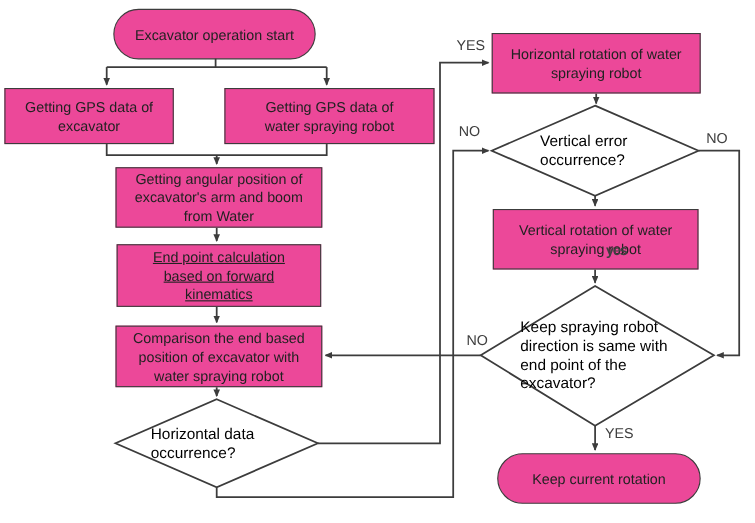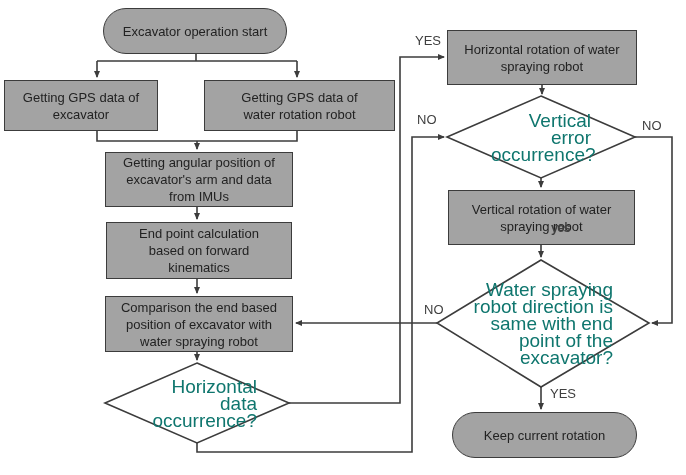--- a/index.html
+++ b/index.html
@@ -8,34 +8,34 @@
     width:686px;height:475px;
     background:#ffffff;
     font-family:"Liberation Sans",sans-serif;
     color:#222222;
     overflow:hidden;
   }
   .wires{position:absolute;left:0;top:0;width:686px;height:475px;}
   .node{
     position:absolute;
     box-sizing:border-box;
-    background:#a3a3a3;
+    background:#ec4899;
     border:1.6px solid #3c3c3c;
     display:flex;align-items:center;justify-content:center;
     text-align:center;
     font-size:13px;line-height:17px;
     color:#222222;
   }
   .terminator{border-radius:23px;}
   .dtext{
     position:absolute;
     transform:translate(-50%,-50%);
-    text-align:right;
-    font-size:19px;line-height:17px;
-    color:#0f766e;
+    text-align:left;
+    font-size:14px;line-height:17px;
+    color:#000000;
     background:transparent;
   }
   .elabel{
     position:absolute;
     font-size:13px;line-height:14px;
     color:#404040;
     background:transparent;
     white-space:nowrap;
   }
   .overlap{font-weight:bold;letter-spacing:-1px;}
@@ -79,41 +79,41 @@
     <span>Excavator operation start</span>
   </div>
   <div class="node terminator" style="left:452px;top:412px;width:185px;height:46px;">
     <span>Keep current rotation</span>
   </div>
 
   <div class="node" style="left:4px;top:80px;width:154px;height:51px;">
     <span style="width:150px;">Getting GPS data of excavator</span>
   </div>
   <div class="node" style="left:204px;top:80px;width:191px;height:51px;">
-    <span style="width:150px;">Getting GPS data of water rotation robot</span>
+    <span style="width:150px;">Getting GPS data of water spraying robot</span>
   </div>
   <div class="node" style="left:105px;top:152px;width:188px;height:55px;">
-    <span style="width:170px;">Getting angular position of excavator's arm and data from IMUs</span>
+    <span style="width:170px;">Getting angular position of excavator's arm and boom from Water</span>
   </div>
-  <div class="node" style="left:106px;top:222px;width:186px;height:57px;">
+  <div class="node" style="left:106px;top:222px;width:186px;height:57px;text-decoration:underline;">
     <span style="width:150px;">End point calculation based on forward kinematics</span>
   </div>
   <div class="node" style="left:105px;top:296px;width:188px;height:56px;">
     <span style="width:180px;">Comparison the end based position of excavator with water spraying robot</span>
   </div>
   <div class="node" style="left:447px;top:30px;width:190px;height:55px;">
     <span style="width:160px;">Horizontal rotation of water spraying robot</span>
   </div>
   <div class="node" style="left:448px;top:190px;width:187px;height:55px;">
     <span style="width:170px;">Vertical rotation of water spraying robot</span>
   </div>
 
   <div class="dtext" style="left:197px;top:403px;width:120px;">Horizontal data occurrence?</div>
   <div class="dtext" style="left:541px;top:137px;width:100px;">Vertical error occurrence?</div>
-  <div class="dtext" style="left:543px;top:323px;width:140px;">Water spraying robot direction is same with end point of the excavator?</div>
+  <div class="dtext" style="left:543px;top:323px;width:140px;">Keep spraying robot direction is same with end point of the excavator?</div>
 
   <div class="elabel" style="left:415px;top:34px;">YES</div>
   <div class="elabel" style="left:417px;top:113px;">NO</div>
   <div class="elabel" style="left:642px;top:119px;">NO</div>
   <div class="elabel" style="left:424px;top:303px;">NO</div>
   <div class="elabel" style="left:550px;top:387px;">YES</div>
   <div class="elabel overlap" style="left:551px;top:221px;">yes</div>
 
 </div>
 

